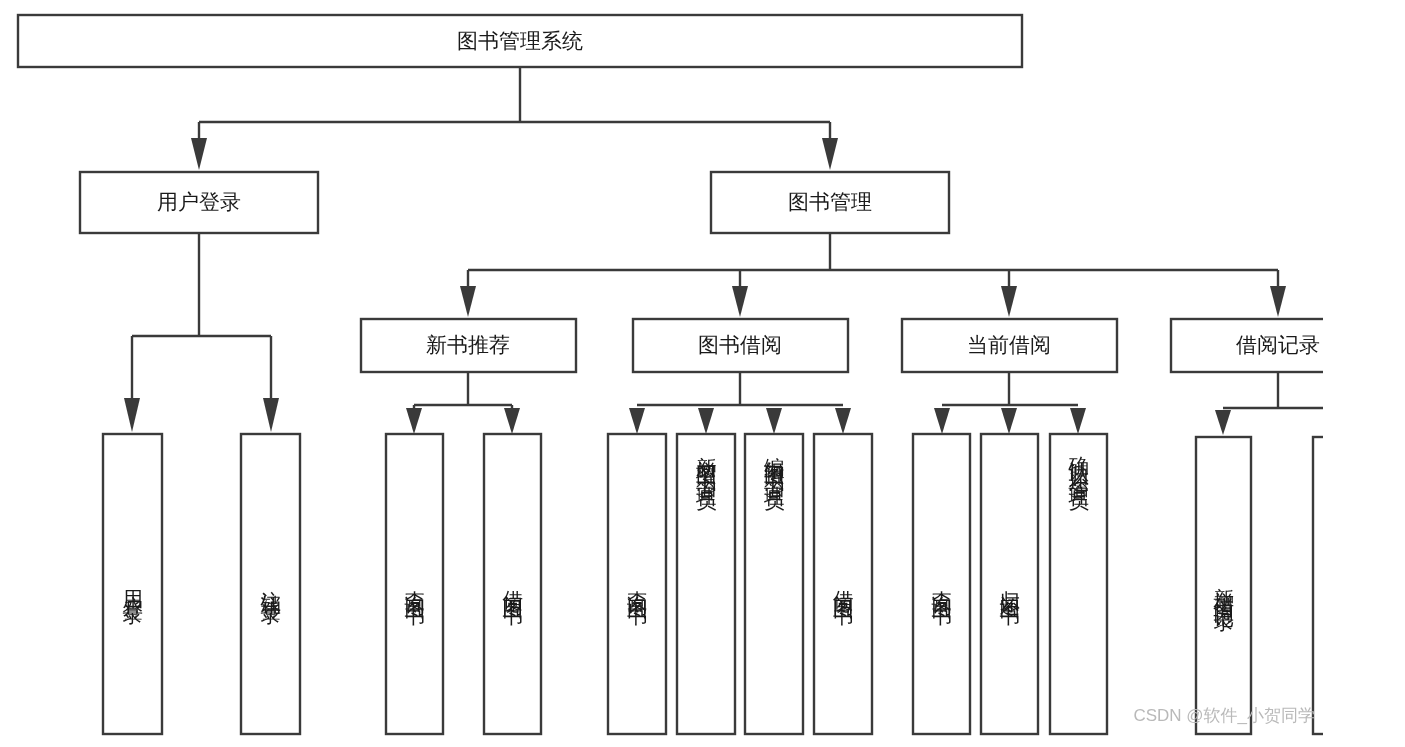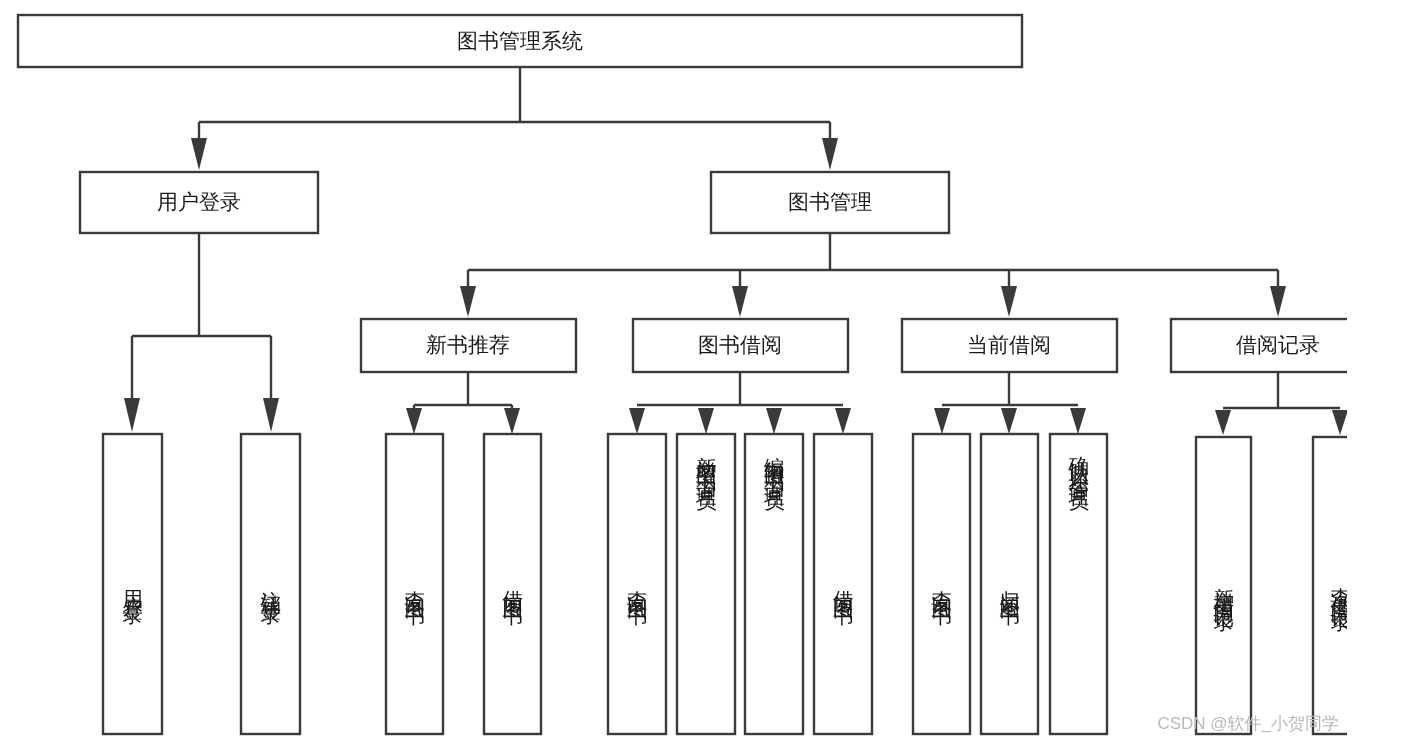--- a/index.html
+++ b/index.html
@@ -10,21 +10,20 @@
   }
   body {
     font-family: "Liberation Sans", "DejaVu Sans", sans-serif;
   }
   #diagram-root {
     position: relative;
     width: 1323px;
     height: 747px;
     background: #ffffff;
     overflow: hidden;
-    padding-left: 24px;
   }
   svg.diagram-canvas {
     position: absolute;
     left: 0;
     top: 0;
     width: 1405px;
     height: 747px;
   }
   .node-box {
     fill: #ffffff;
@@ -46,21 +45,21 @@
     fill: #1a1a1a;
     text-anchor: middle;
     dominant-baseline: middle;
   }
   .label-h {
     font-size: 21px;
   }
   .watermark {
     position: absolute;
     right: 8px;
-    bottom: 12px;
+    bottom: 20px;
     font-family: "Liberation Sans", "DejaVu Sans", sans-serif;
     font-size: 17px;
     color: #b9b9b9;
     white-space: nowrap;
     user-select: none;
   }
 </style>
 </head>
 <body>
 

